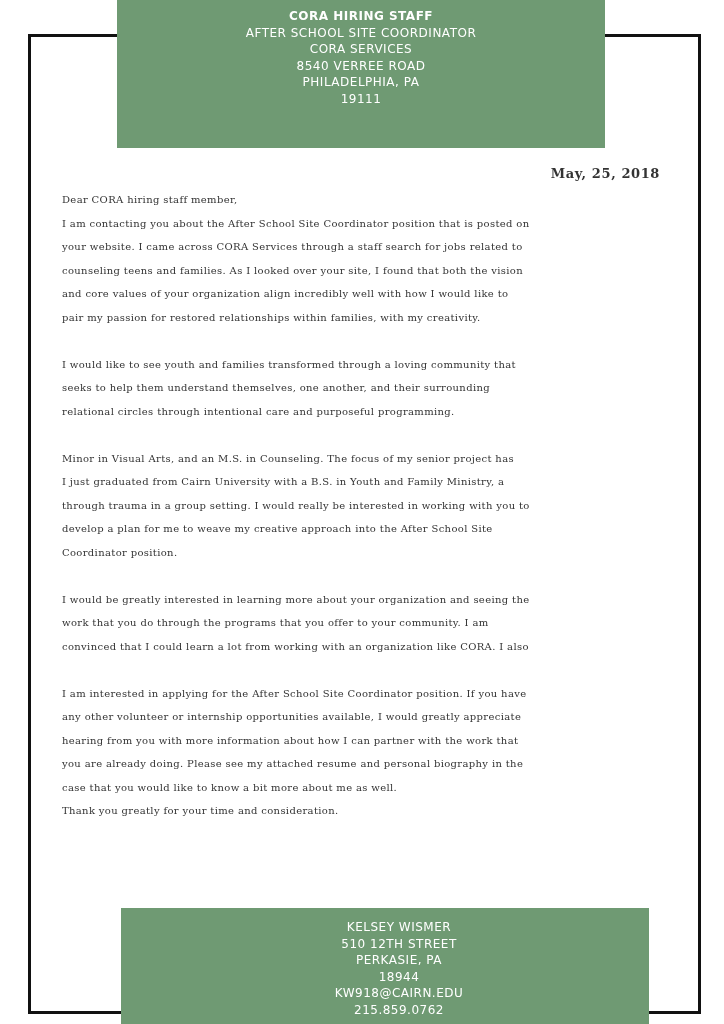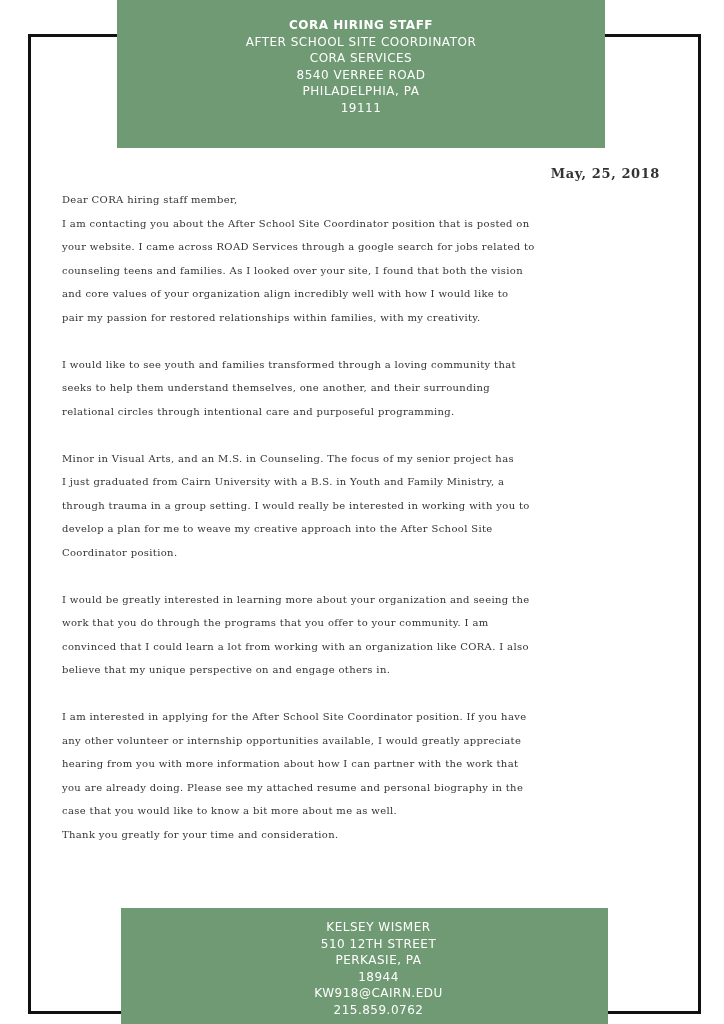--- a/index.html
+++ b/index.html
@@ -6,22 +6,22 @@
   body { width: 724px; height: 1024px; position: relative; overflow: hidden; }
   .frame {
     position: absolute; left: 28px; top: 34px; width: 667px; height: 974px;
     border: 3px solid #111111; box-sizing: content-box;
   }
   .green-box {
     position: absolute; background: #6f9a73; color: #ffffff;
     font-family: "DejaVu Sans", sans-serif; text-align: center;
     text-transform: uppercase; letter-spacing: 0.5px;
   }
-  .header-box { left: 117px; top: 0; width: 488px; height: 148px; padding-top: 17px; box-sizing: border-box; }
-  .footer-box { left: 121px; top: 908px; width: 487px; height: 116px; padding-top: 11px; box-sizing: border-box; padding-left: 28px; }
+  .header-box { left: 117px; top: 0; width: 488px; height: 148px; padding-top: 8px; box-sizing: border-box; }
+  .footer-box { left: 121px; top: 908px; width: 528px; height: 116px; padding-top: 11px; box-sizing: border-box; padding-left: 28px; }
   .green-box .line { font-size: 12px; line-height: 16.5px; display: block; }
   .green-box .line.bold { font-weight: bold; }
   .date {
     position: absolute; right: 64px; top: 166px;
     font-family: "DejaVu Serif", serif; font-size: 13px; color: #333333; letter-spacing: 0.6px; font-weight: bold;
   }
   .body-text {
     position: absolute; left: 52px; top: 188px; width: 630px;
     font-family: "DejaVu Serif", serif; font-size: 10px; color: #333333;
     line-height: 23.5px; letter-spacing: 0.35px; margin-left: 10px;
@@ -42,42 +42,41 @@
   <span class="line">PHILADELPHIA, PA</span>
   <span class="line">19111</span>
 </div>
 
 <div class="date">May, 25, 2018</div>
 
 <div class="body-text">
   <span class="ln">Dear CORA hiring staff member,</span>
 
   <span class="ln">I am contacting you about the After School Site Coordinator position that is posted on</span>
-  <span class="ln">your website. I came across ROAD Services through a google search for jobs related to</span>
+  <span class="ln">your website. I came across CORA Services through a staff search for jobs related to</span>
   <span class="ln">counseling teens and families. As I looked over your site, I found that both the vision</span>
   <span class="ln">and core values of your organization align incredibly well with how I would like to</span>
   <span class="ln">pair my passion for restored relationships within families, with my creativity.</span>
   <span class="gap"></span>
 
   <span class="ln">I would like to see youth and families transformed through a loving community that</span>
   <span class="ln">seeks to help them understand themselves, one another, and their surrounding</span>
   <span class="ln">relational circles through intentional care and purposeful programming.</span>
   <span class="gap"></span>
 
   <span class="ln">Minor in Visual Arts, and an M.S. in Counseling. The focus of my senior project has</span>
   <span class="ln">I just graduated from Cairn University with a B.S. in Youth and Family Ministry, a</span>
   <span class="ln">through trauma in a group setting. I would really be interested in working with you to</span>
   <span class="ln">develop a plan for me to weave my creative approach into the After School Site</span>
   <span class="ln">Coordinator position.</span>
   <span class="gap"></span>
 
   <span class="ln">I would be greatly interested in learning more about your organization and seeing the</span>
   <span class="ln">work that you do through the programs that you offer to your community. I am</span>
   <span class="ln">convinced that I could learn a lot from working with an organization like CORA. I also</span>
-  <span class="ln">believe that my unique perspective on and engage others in.</span>
   <span class="gap"></span>
 
   <span class="ln">I am interested in applying for the After School Site Coordinator position. If you have</span>
   <span class="ln">any other volunteer or internship opportunities available, I would greatly appreciate</span>
   <span class="ln">hearing from you with more information about how I can partner with the work that</span>
   <span class="ln">you are already doing. Please see my attached resume and personal biography in the</span>
   <span class="ln">case that you would like to know a bit more about me as well.</span>
   <span class="ln">Thank you greatly for your time and consideration.</span>
 </div>
 

